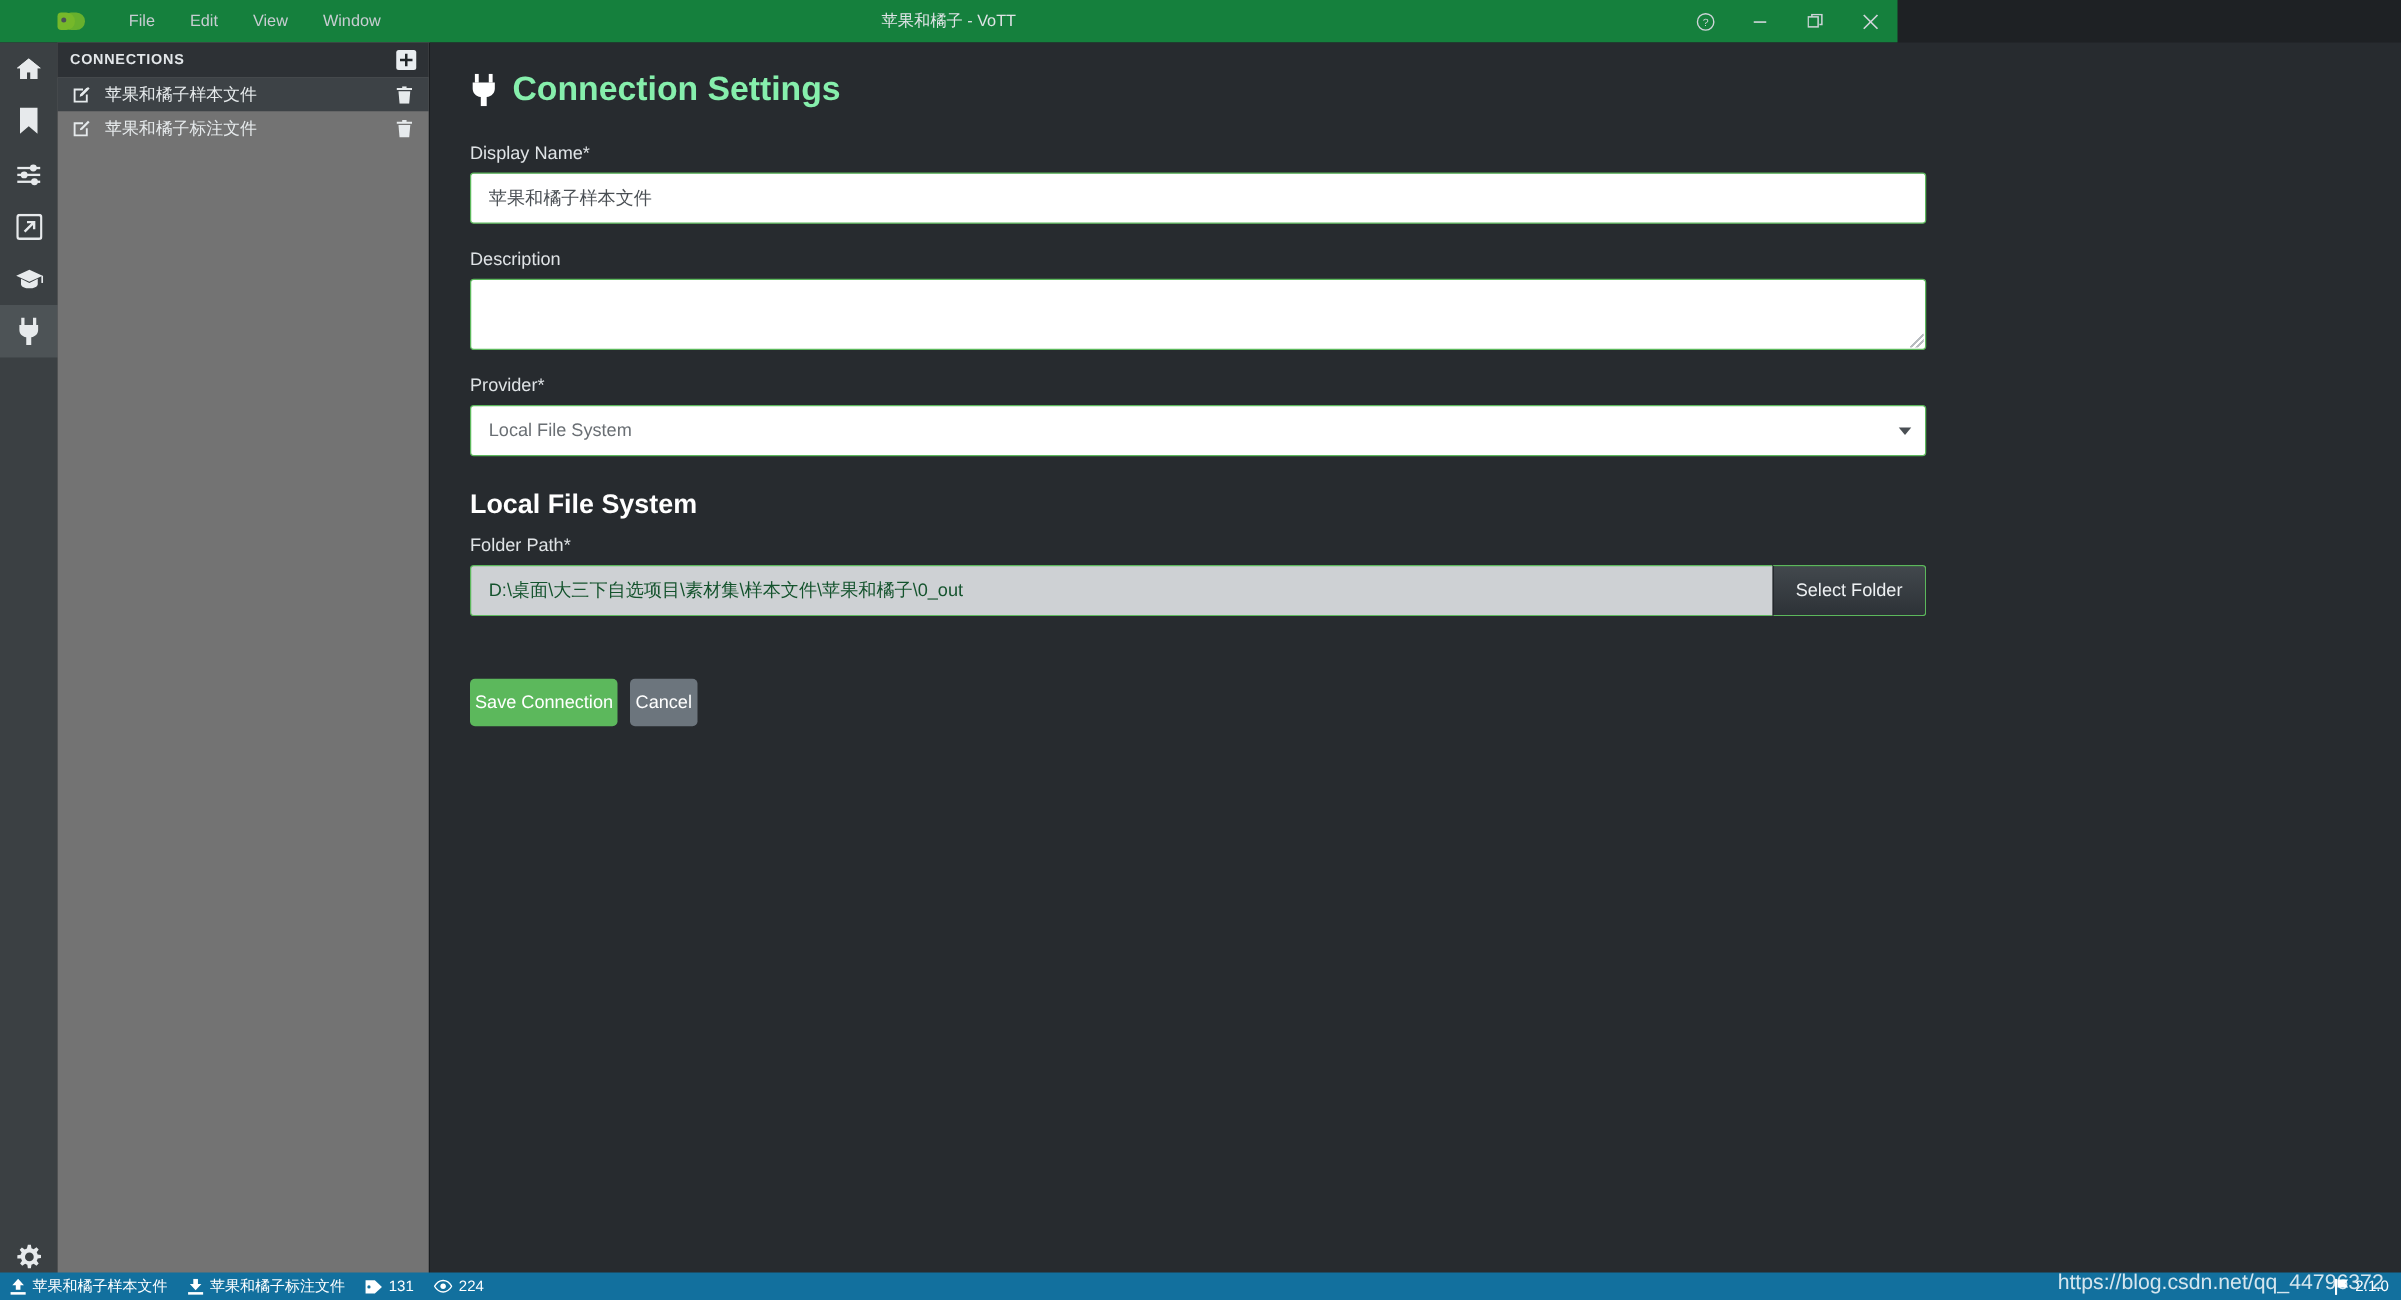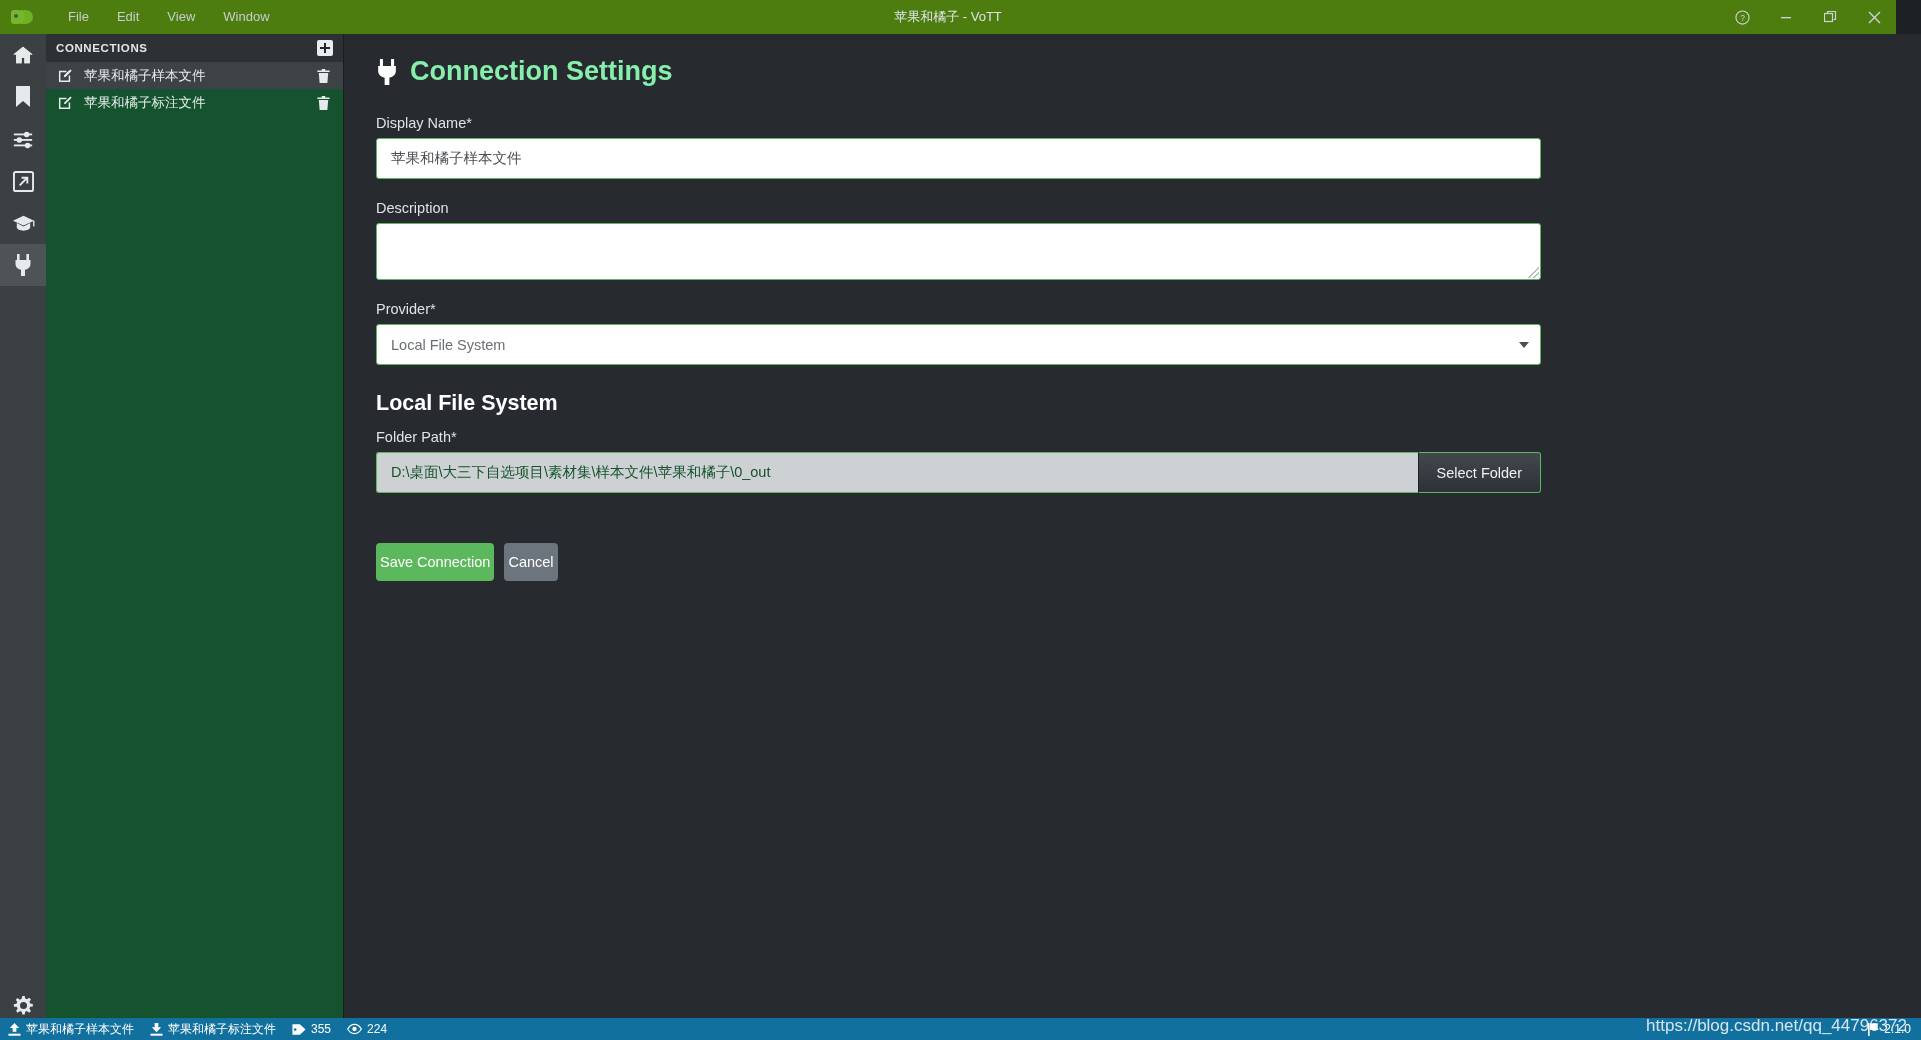--- a/index.html
+++ b/index.html
@@ -6,23 +6,23 @@
   html, body {
     width: 1921px; height: 1040px;
     background: #1e2124;
     font-family: "Liberation Sans", sans-serif;
     overflow: hidden;
   }
   body { position: relative; }
 
   
   .titlebar {
-    position: absolute; top: 0; left: 0; width: 1896px; height: 34px;
-    background: #4d7c0f;
-    display: flex; align-items: center;
+    position: absolute; top: 0; left: 0; width: 1518px; height: 34px;
+    background: #15803d;
+    display: flex; align-items: center; padding-left: 35px;
   }
   .logo-wrap {
     width: 46px; height: 34px;
     display: flex; align-items: center; justify-content: center;
   }
   .logo-tag { position: relative; width: 24px; height: 16px; }
   .logo-tag .t1, .logo-tag .t2 {
     position: absolute; top: 1px; width: 14px; height: 14px;
     background: #76b82a; border-radius: 3px 7px 7px 3px;
     transform: skewX(-0deg);
@@ -62,21 +62,21 @@
     width: 46px; height: 42px; display: flex; align-items: center;
     justify-content: center; color: #e7eaec;
   }
   .rail-btn.active { background: #4d5356; }
   .rail-spacer { flex: 1; }
   .rail-btn svg { display: block; }
 
   
   .sidebar {
     position: absolute; left: 46px; top: 34px; width: 298px; height: 1006px;
-    background: #14532d;
+    background: #737373;
     border-right: 1px solid #1a1d20;
   }
   .sidebar-head {
     height: 28px; background: #2d3135;
     display: flex; align-items: center; justify-content: space-between;
     padding: 0 10px 0 10px;
   }
   .sidebar-head .ttl {
     color: #e3e7ea; font-size: 11.5px; font-weight: bold; letter-spacing: .6px;
   }
@@ -396,21 +396,21 @@
       <path d="M5 0 H9 V4.5 H12 L7 10 L2 4.5 H5 Z"></path>
         <rect x="0.5" y="11.5" width="13" height="2.2"></rect>
     </svg>
     <span>苹果和橘子标注文件</span>
   </div>
   <div class="st-item">
     <svg width="14" height="13" viewBox="0 0 16 14">
       <path d="M0.5 1 H9 L15.5 7 L9 13 H0.5 Z"></path>
       <circle cx="3.6" cy="7" r="1.5" fill="#12709e"></circle>
     </svg>
-    <span>355</span>
+    <span>131</span>
   </div>
   <div class="st-item">
     <svg width="15" height="12" viewBox="0 0 18 12">
       <path d="M9 0.5 C14 0.5 17.2 6 17.2 6 C17.2 6 14 11.5 9 11.5 C4 11.5 0.8 6 0.8 6 C0.8 6 4 0.5 9 0.5 Z" fill="none" stroke="currentColor" stroke-width="1.4"></path>
       <circle cx="9" cy="6" r="2.6"></circle>
     </svg>
     <span>224</span>
   </div>
 
   <div class="st-right">

